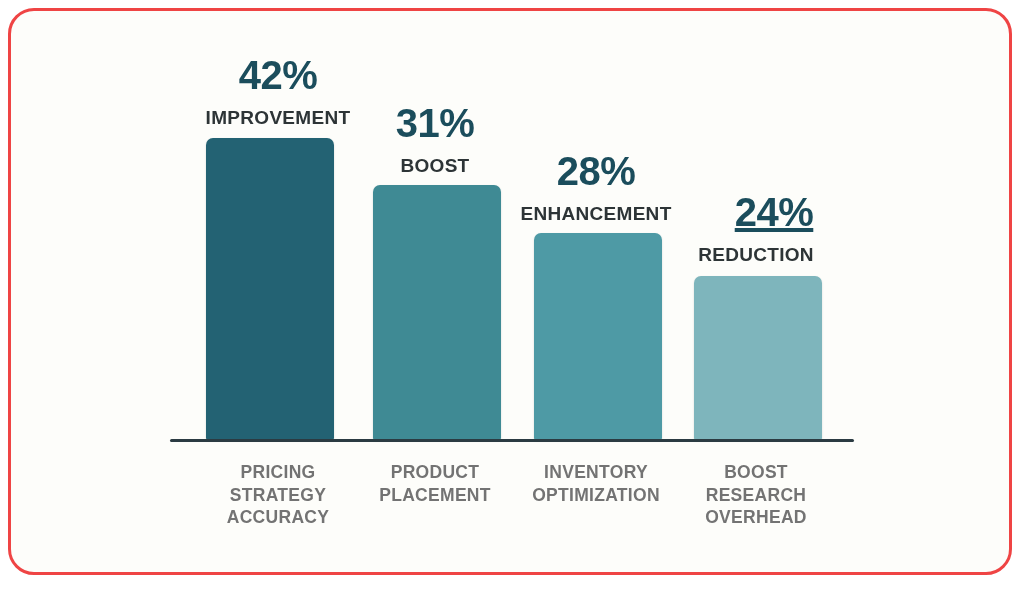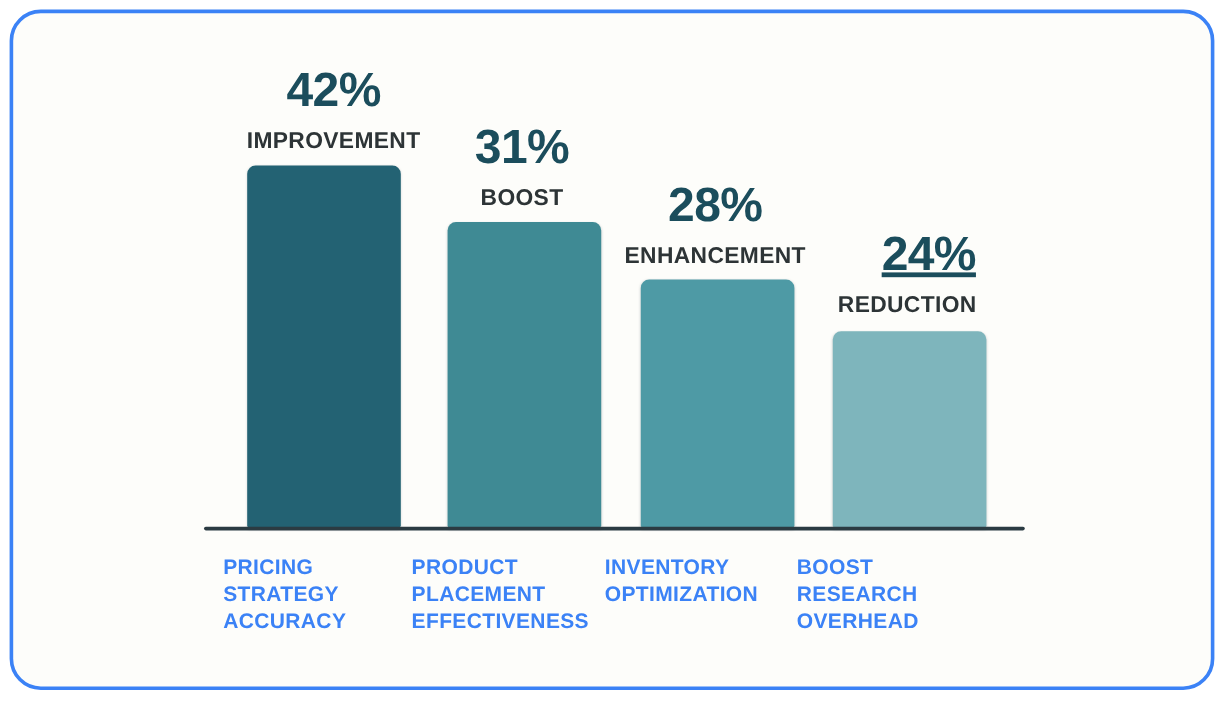--- a/index.html
+++ b/index.html
@@ -14,21 +14,21 @@
     font-family: "Liberation Sans", sans-serif;
   }
 
   #infographic-frame {
     position: absolute;
     left: 8px;
     top: 8px;
     width: 1004px;
     height: 567px;
     box-sizing: border-box;
-    border: 3px solid #3b82f6;
+    border: 3px solid #ef4444;
     border-radius: 26px;
     background: #fdfdfa;
     overflow: hidden;
   }
 
   
   #chart-plot {
     position: absolute;
     left: 0;
     top: 0;
@@ -71,26 +71,26 @@
   }
 
   #axis-baseline {
     position: absolute;
     background: #2b3b42;
     border-radius: 2px;
   }
 
   .category-label {
     position: absolute;
-    text-align: left;
+    text-align: center;
     font-weight: bold;
     font-size: 17.5px;
     line-height: 1.29;
     letter-spacing: 0.3px;
-    color: #3b82f6;
+    color: #737373;
   }
   .category-label .cat-line { display: block; white-space: nowrap; }
 </style>
 </head>
 <body>
 
 <div id="infographic-frame">
   <div id="chart-plot">
 
     <div class="bar-group">
@@ -104,21 +104,20 @@
       </div>
     </div>
 
     <div class="bar-group">
       <div class="value-label" style="left:342px; top:92px; width:164px;">31%</div>
       <div class="sub-label" style="left:332px; top:145px; width:184px;">BOOST</div>
       <div class="bar-rect" style="left:362px; top:174px; width:128px; height:255px; background:#3F8A94;"></div>
       <div class="category-label" style="left:332px; top:450px; width:184px;">
         <span class="cat-line">PRODUCT</span>
         <span class="cat-line">PLACEMENT</span>
-        <span class="cat-line">EFFECTIVENESS</span>
       </div>
     </div>
 
     <div class="bar-group">
       <div class="value-label" style="left:503px; top:140px; width:164px;">28%</div>
       <div class="sub-label" style="left:493px; top:193px; width:184px;">ENHANCEMENT</div>
       <div class="bar-rect" style="left:523px; top:222px; width:128px; height:207px; background:#4E9AA5;"></div>
       <div class="category-label" style="left:493px; top:450px; width:184px;">
         <span class="cat-line">INVENTORY</span>
         <span class="cat-line">OPTIMIZATION</span>

